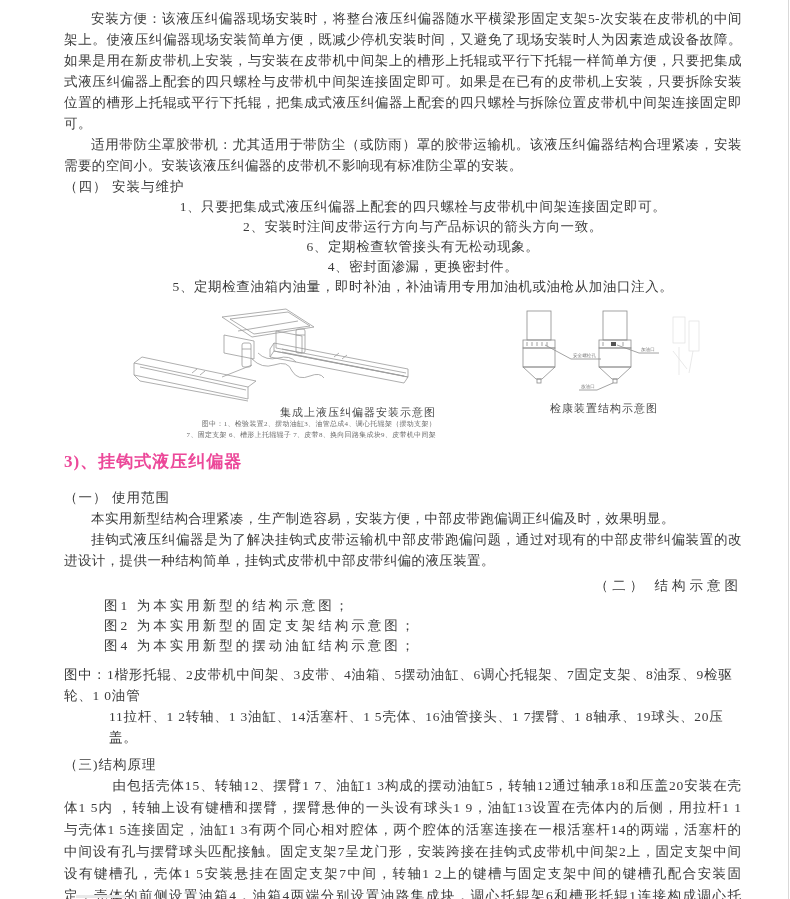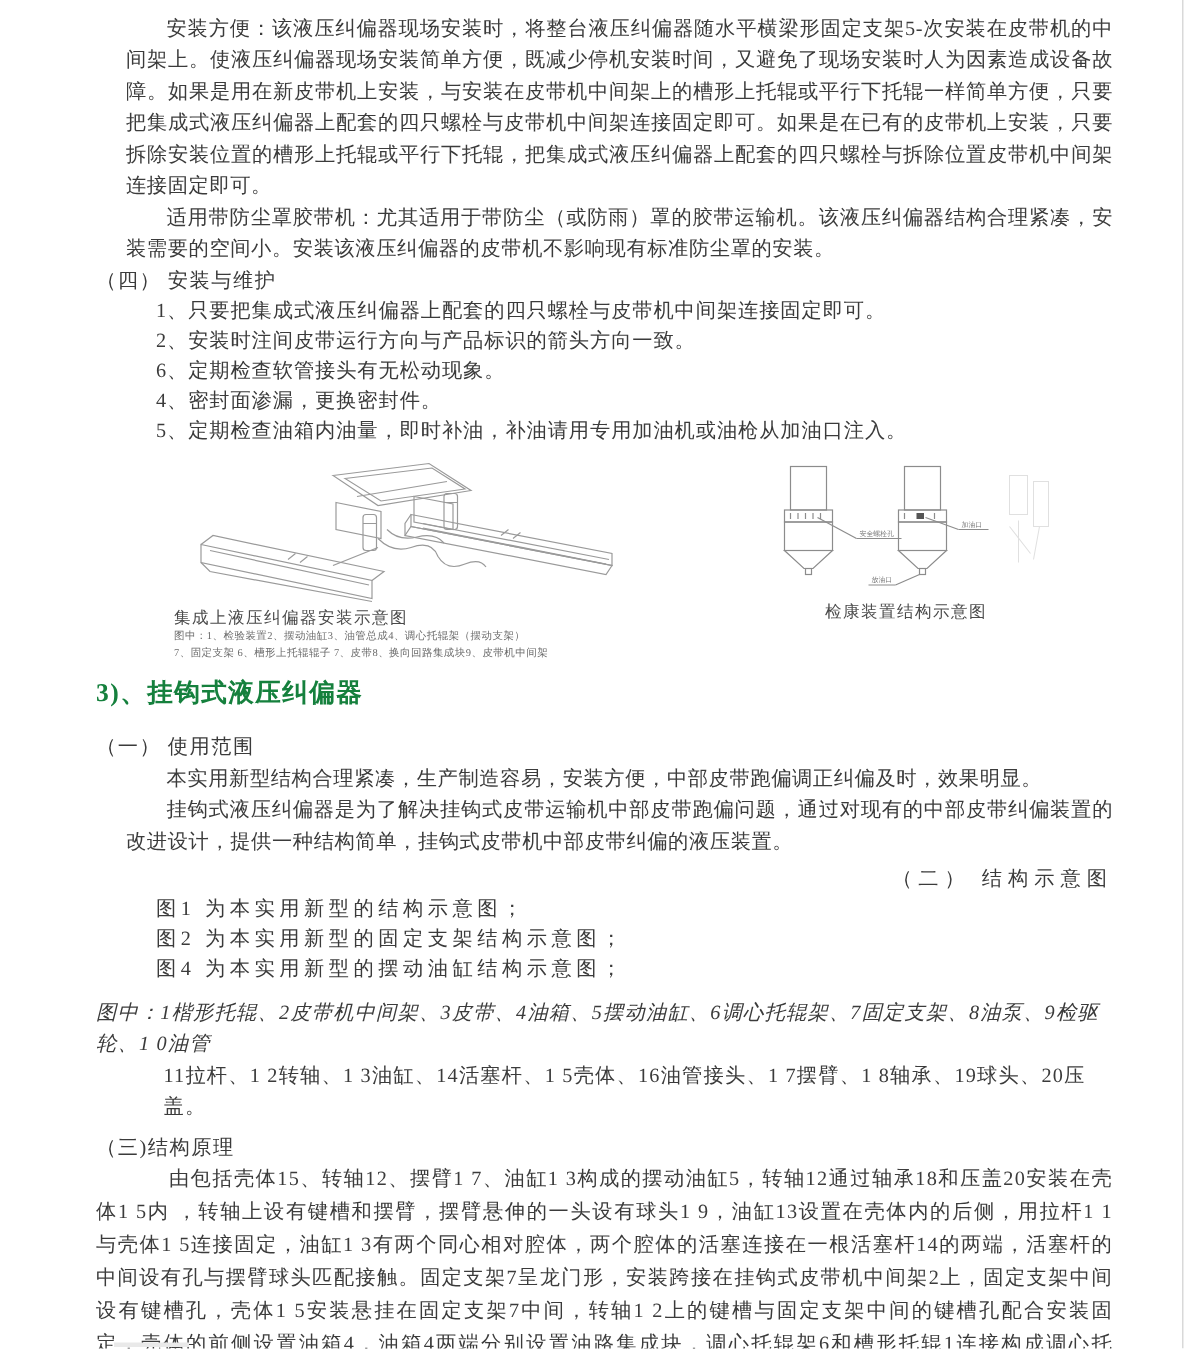--- a/index.html
+++ b/index.html
@@ -5,36 +5,36 @@
   html,body{margin:0;padding:0;}
   body{
     width:790px;height:899px;background:#ffffff;position:relative;overflow:hidden;
     font-family:"Liberation Serif","DejaVu Serif",serif;
     color:#3b3b3b;
   }
   .page-right-edge{position:absolute;top:0;right:1px;width:1px;height:899px;background:#d9d9d9;}
   .cutoff-smudge{position:absolute;left:76px;bottom:1px;width:50px;height:3px;background:#e9e9e9;}
   .content{position:absolute;left:64px;top:8px;width:678px;}
   p{margin:0;}
-  .para{font-size:13.5px;line-height:21px;text-align:justify;letter-spacing:0.4px;margin-left:20px;}
+  .para{font-size:13.5px;line-height:21px;text-align:justify;letter-spacing:0.4px;}
   .indent2{text-indent:2em;}
   .heading-level2{font-size:13.5px;line-height:21px;letter-spacing:1px;}
-  .list-block{margin-left:40px;}
+  .list-block{margin-left:40px;text-align:center;}
   .list-item{font-size:13.5px;line-height:20px;letter-spacing:0.6px;}
   .figures-row{display:flex;align-items:flex-start;margin-top:10px;}
-  .figure-left{margin-left:52px;width:320px;text-align:left;}
+  .figure-left{margin-left:52px;width:320px;text-align:right;}
   .figure-right{margin-left:58px;width:220px;text-align:center;}
   .figure-caption{font-size:11px;line-height:14px;color:#4a4a4a;letter-spacing:1px;margin-top:2px;}
   .figure-legend{font-size:7px;line-height:11px;color:#6b6b6b;letter-spacing:0.3px;}
-  .section-heading{font-size:17px;font-weight:600;line-height:26px;letter-spacing:1px;margin-top:8px;color:#15803d;}
+  .section-heading{font-size:17px;font-weight:600;line-height:26px;letter-spacing:1px;margin-top:8px;color:#ec4899;}
   .spaced-heading{letter-spacing:4px;text-align:right;}
   .figure-list{margin-left:40px;}
   .figure-list-line{font-size:13.5px;line-height:20px;letter-spacing:3px;}
   .legend-block{margin-top:8px;}
-  .legend-line1{font-size:13.5px;line-height:21px;letter-spacing:0.8px;font-style:italic;}
+  .legend-line1{font-size:13.5px;line-height:21px;letter-spacing:0.8px;}
   .legend-line2{font-size:13.5px;line-height:21px;letter-spacing:0.8px;margin-left:45px;}
   .principle-para{text-indent:3.6em;font-size:13.5px;line-height:22px;text-align:justify;letter-spacing:0.9px;}
   .mt4{margin-top:4px;} .mt6{margin-top:6px;} .mt2{margin-top:12px;}
   svg{display:block;margin:0 auto;}
   .svg-label{font-size:4.6px;fill:#777;font-family:"Liberation Serif",serif;}
 </style>
 </head>
 <body>
 
 <div class="content">

